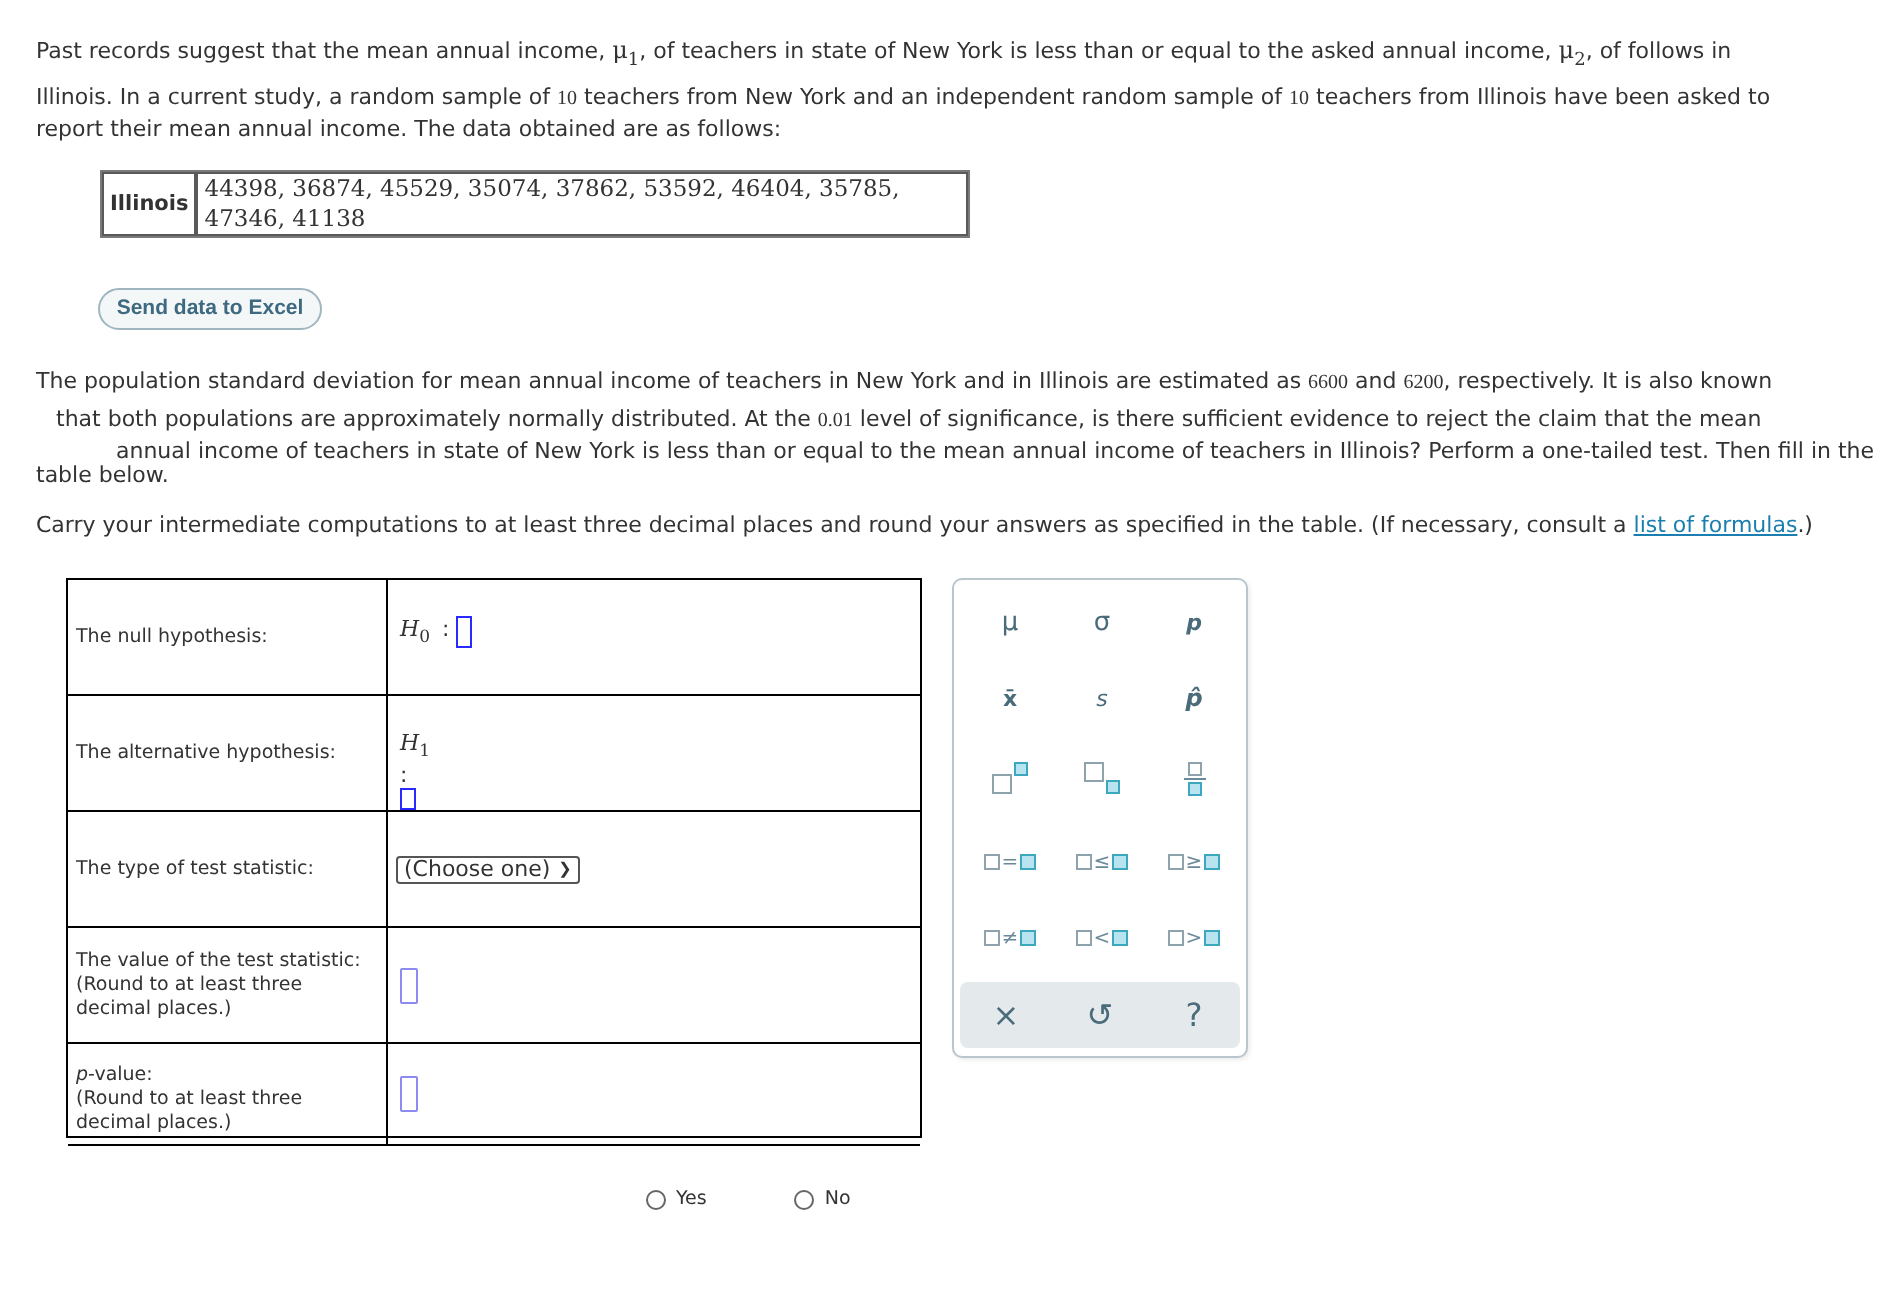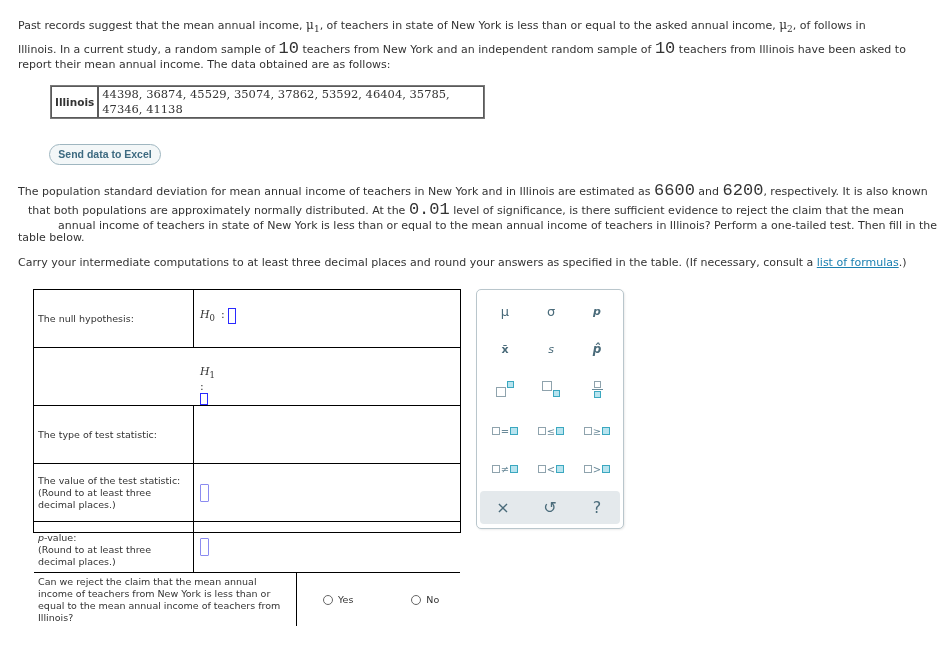--- a/index.html
+++ b/index.html
@@ -2,56 +2,56 @@
 <html><head>
 <meta charset="utf-8">
 <style>
   * { box-sizing: border-box; }
   html, body { margin: 0; padding: 0; background: #ffffff; }
   body {
     width: 943px; height: 656px; position: relative; overflow: hidden;
     font-family: "DejaVu Sans", sans-serif; font-size: 11px; color: #333333;
   }
   .p { position: absolute; left: 18px; width: 912px; line-height: 16.5px; margin: 0; }
-  .num { font-family: Liberation Mono, monospace; font-size: 17px; text-align: center; }
+  .num { font-family: Liberation Serif, serif; font-size: 10px; text-align: center; }
   .mu { font-family: "DejaVu Serif", serif; font-size: 12px; }
   .mu sub { font-size: 9px; }
   a.link { color: #1a7fb0; text-decoration: underline; }
 
   
   .dt { position: absolute; left: 50px; top: 85px; border-collapse: separate; border-spacing: 0; border: 1px solid #7a7a7a; }
   .dt td { border: 1px solid #5a5a5a; padding: 0 3px; height: 17px; line-height: 15px; }
   .dt .hdr { background: #f2f2f2; font-weight: bold; font-size: 10.5px; text-align: right; padding-right: 8px; }
   .dt .rh { font-weight: bold; font-size: 10.5px; text-align: center; white-space: nowrap; }
   .dt .vals { font-family: "DejaVu Serif", serif; font-size: 11.5px; width: 386px; }
   .dt .corner { width: 56px; }
 
   .excel-btn {
     position: absolute; left: 49px; top: 144px; width: 112px; height: 21px;
     border: 1px solid #9fb6c0; border-radius: 11px; background: #f3f7f8;
     color: #3d6a80; font-weight: bold; font-size: 10.5px; text-align: center; line-height: 19px;
     font-family: "Liberation Sans", sans-serif;
   }
 
   
-  .at { position: absolute; left: 33px; top: 289px; width: 428px; height: 244px; border: 1px solid #000; }
+  .at { position: absolute; left: 33px; top: 289px; width: 428px; height: 280px; border: 1px solid #000; }
   .row { position: absolute; left: 0; width: 426px; border-bottom: 1px solid #000; }
   .row:last-child { border-bottom: none; }
   .lbl { position: absolute; left: 0; top: 0; bottom: 0; width: 160px; border-right: 1px solid #000;
          font-size: 9.5px; line-height: 12px; padding: 0 4px; display: flex; align-items: center; }
   .cell { position: absolute; left: 160px; top: 0; bottom: 0; right: 0; display: flex; align-items: center; padding-left: 6px; }
   .H { font-family: "DejaVu Serif", serif; font-style: italic; font-size: 11px; margin-right: 6px; }
   .H sub { font-style: normal; font-size: 8.5px; }
   .colon { margin-right: 3px; font-size: 11px; }
   .blank { display: inline-block; width: 8px; height: 16px; border: 1px solid #2a2aff; }
   .blank.soft { border: 1.5px solid #8b8bf0; border-radius: 1px; width: 9px; height: 18px; }
   .sel { font-size: 11px; border: 1px solid #555; border-radius: 2px; height: 14px; line-height: 12px; padding: 0 3px; display: inline-flex; align-items: center; gap: 4px; background: #fff; }
   .sel .chev { font-size: 8px; font-weight: bold; }
   .lastlbl { width: 263px; }
-  .lastcell { left: 263px; justify-content: flex-start; padding-left: 26px; gap: 58px; font-size: 9.5px; }
+  .lastcell { left: 263px; justify-content: flex-start; padding-left: 26px; gap: 44px; font-size: 9.5px; }
   .radio { display: inline-flex; align-items: center; gap: 5px; }
   .circ { width: 10px; height: 10px; border: 1px solid #666; border-radius: 50%; display: inline-block; }
 
   
   .pal { position: absolute; left: 476px; top: 289px; width: 148px; height: 240px; border: 1px solid #b9c6cc; border-radius: 5px; background: #fff; box-shadow: 1px 1px 2px rgba(0,0,0,0.08); }
   .pb { position: absolute; width: 40px; height: 26px; display: flex; align-items: center; justify-content: center; color: #4a6b7a; }
   .sym { font-family: "DejaVu Sans", sans-serif; font-size: 13px; }
   .sq { display: inline-block; width: 8px; height: 8px; border: 1px solid #8fa3ad; background: #fff; }
   .sq.f { border-color: #3ba8c0; background: #b8e4ef; }
   .sq.big { width: 10px; height: 10px; }
@@ -96,47 +96,53 @@
 <div class="at">
   <div class="row" style="top:0; height:58px;">
     <div class="lbl">The null hypothesis:</div>
     <div class="cell" style="align-items:flex-start; padding-top:18px;">
       <span class="H"><span>H</span><sub>0</sub></span>
       <span class="colon">:</span>
       <span class="blank"></span>
     </div>
   </div>
   <div class="row" style="top:58px; height:58px;">
+    <div class="lbl">The alternative hypothesis:</div>
     <div class="cell" style="align-items:flex-start; padding-top:17px;flex-direction:column;">
       <span class="H"><span>H</span><sub>1</sub></span>
       <span class="colon">:</span>
       <span class="blank"></span>
     </div>
   </div>
   <div class="row" style="top:116px; height:58px;">
     <div class="lbl">The type of test statistic:</div>
+    <div class="cell" style="padding-left:4px;">
+      <span class="sel">
+          <span>(Choose one)</span>
+          <span class="chev">❯</span>
+        </span>
+    </div>
   </div>
   <div class="row" style="top:174px; height:58px;">
     <div class="lbl">
       <div><span>The value of the test statistic:</span><br><span>(Round to at least three</span><br><span>decimal places.)</span></div>
     </div>
     <div class="cell" style="padding-left:6px;">
       <span class="blank soft"></span>
     </div>
   </div>
   <div class="row" style="top:232px; height:51px;">
     <div class="lbl" style="align-items:flex-end; padding-bottom:4px;">
       <div><i>p</i><span>-value:</span><br><span>(Round to at least three</span><br><span>decimal places.)</span></div>
     </div>
     <div class="cell" style="padding-left:6px;">
       <span class="blank soft"></span>
     </div>
   </div>
   <div class="row" style="top:283px; height:53px;">
-    <div class="lbl lastlbl">Can we reject the claim that the mean annual income of teachers from New York is less than or equal to the mean annual income of teachers from Illinois?</div>
     <div class="cell lastcell">
       <span class="radio">
           <span class="circ"></span>
           <span>Yes</span>
         </span>
       <span class="radio">
           <span class="circ"></span>
           <span>No</span>
         </span>
     </div>

